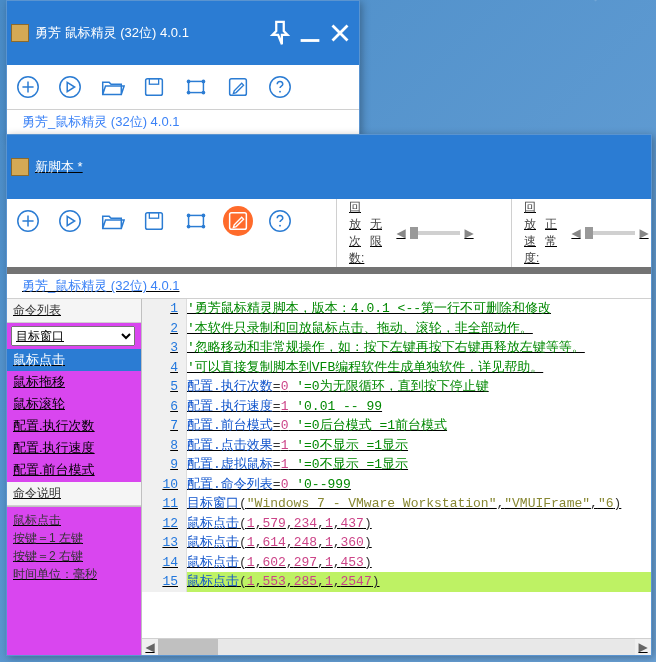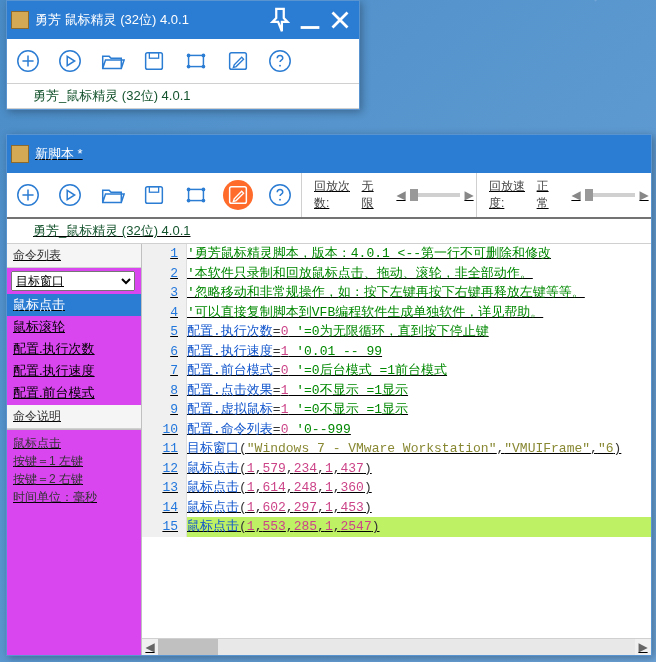--- a/index.html
+++ b/index.html
@@ -18,21 +18,21 @@
     background: #fff;
     border: 1px solid #5a94d0;
     box-shadow: 2px 2px 8px rgba(0,0,0,0.3);
   }
   .titlebar {
     background: #2b7cd3;
     color: #fff;
     height: 28px;
     display: flex;
     align-items: center;
-    padding: 5px 4px;
+    padding: 18px 4px;
     justify-content: space-between;
   }
   .titlebar .icon {
     width: 16px;
     height: 16px;
     margin-right: 6px;
     background: #d4a955;
     border: 1px solid #8a6a2e;
     display: inline-block;
   }
@@ -68,23 +68,23 @@
     border-radius: 50%;
     cursor: pointer;
     color: #2b7cd3;
   }
   .tool-btn svg { width: 26px; height: 26px; }
   .tool-btn.active {
     background: #ff6b2b;
     color: #fff;
   }
   .statusline {
-    padding: 3px 26px;
+    padding: 3px 15px;
     font-size: 13px;
-    color: #14532d;
+    color: #3b82f6;
     border-bottom: 1px solid #d0d0d0;
   }
   .playback-panel {
     display: flex;
     align-items: center;
     gap: 4px;
     border-left: 1px solid #d0d0d0;
     padding-left: 12px;
     height: 100%;
   }
@@ -309,21 +309,21 @@
     </div>
   </div>
   <div class="statusline">勇芳_鼠标精灵 (32位) 4.0.1</div>
 </div>
 
 <div id="win2" class="window">
   <div class="titlebar">
     <span class="icon"></span>
     <span class="title">新脚本 *</span>
   </div>
-  <div style="display:flex;border-bottom:2px solid #737373;">
+  <div style="display:flex;border-bottom:7px solid #737373;gap:35px;">
     <div class="toolbar" style="flex:1;border-bottom:none;">
       <div class="tool-btn">
         <svg viewBox="0 0 28 28">
             <circle cx="14" cy="14" r="11" fill="none" stroke="currentColor" stroke-width="1.6"></circle>
             <path d="M14 8v12M8 14h12" stroke="currentColor" stroke-width="1.6"></path>
           </svg>
       </div>
       <div class="tool-btn">
         <svg viewBox="0 0 28 28">
             <circle cx="14" cy="14" r="11" fill="none" stroke="currentColor" stroke-width="1.6"></circle>
@@ -390,20 +390,21 @@
   <div class="statusline">勇芳_鼠标精灵 (32位) 4.0.1</div>
 
   <div class="main-area">
     <div class="sidebar">
       <div class="side-section-header">命令列表</div>
       <select class="cmd-select">
         <option>目标窗口</option>
       </select>
       <div class="cmd-list" id="cmd-list">
           <div class="cmd-item selected">鼠标点击</div>
+          <div class="cmd-item">鼠标拖移</div>
           <div class="cmd-item">鼠标滚轮</div>
           <div class="cmd-item">配置.执行次数</div>
           <div class="cmd-item">配置.执行速度</div>
           <div class="cmd-item">配置.前台模式</div>
         </div>
       <div class="side-section-header" style="margin-top:1px;">命令说明</div>
       <div class="desc-box" id="desc-box">
           <div class="desc-line">鼠标点击</div>
           <div class="desc-line">按键＝1 左键</div>
           <div class="desc-line">按键＝2 右键</div>

